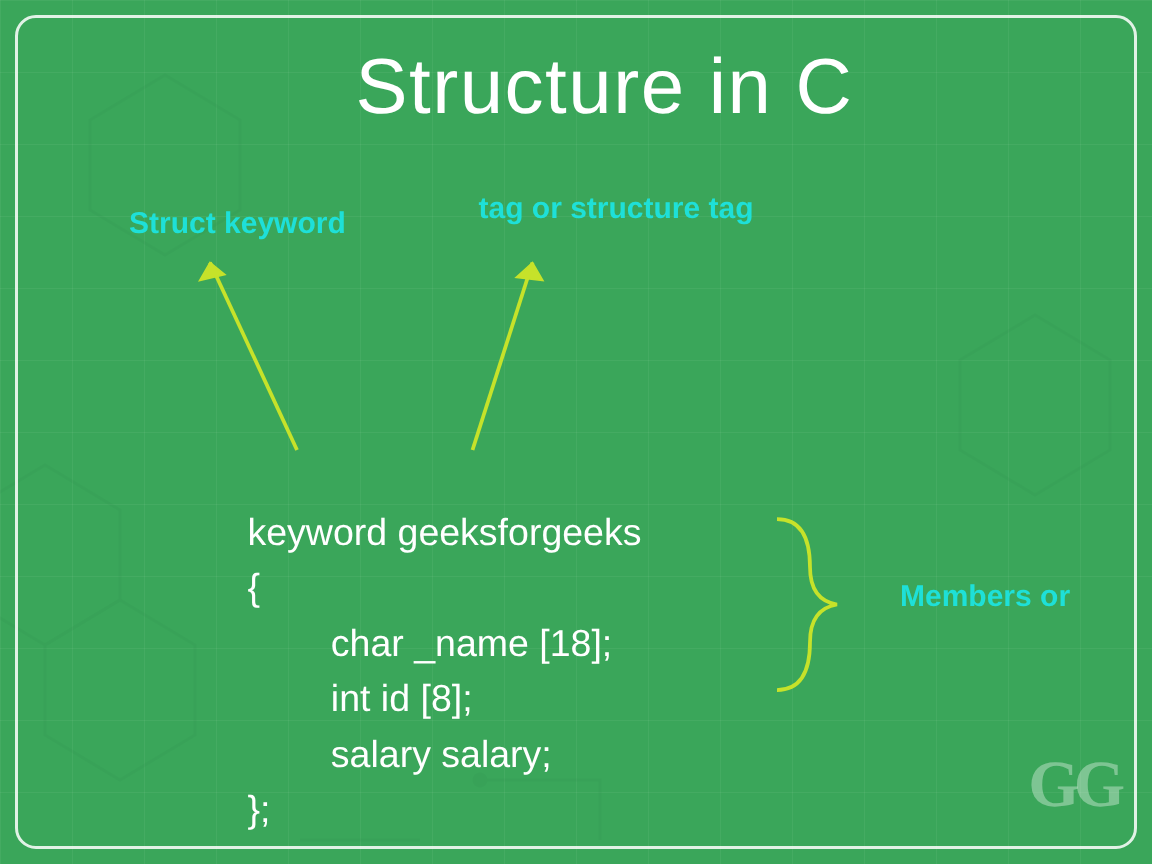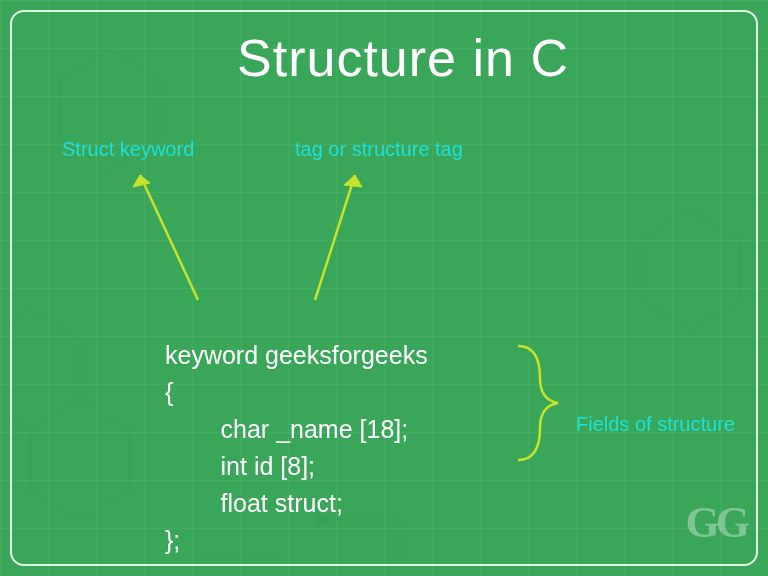--- a/index.html
+++ b/index.html
@@ -38,24 +38,25 @@
     color: #fff;
     font-size: 52px;
     font-weight: 300;
     letter-spacing: 1px;
     padding-left: 38px;
   }
   .label {
     position: absolute;
     color: #1EE0D8;
     font-size: 20px;
-    font-weight: 400;
+    font-weight: 700;
+    margin-left: 24px;
   }
   .label-keyword { top: 138px; left: 62px; }
-  .label-tag { top: 138px; left: 295px; }
+  .label-tag { top: 128px; left: 295px; }
   .label-members { top: 385px; left: 576px; line-height: 1.3; }
   .code {
     position: absolute;
     top: 300px;
     left: 165px;
     color: #fff;
     font-size: 25px;
     font-weight: 300;
     line-height: 1.48;
     white-space: pre;
@@ -98,22 +99,21 @@
   </g>
 </svg>
 
 <div class="frame"></div>
 
 <h1 class="title">Structure in C</h1>
 
 <div class="label label-keyword">Struct keyword</div>
 <div class="label label-tag">tag or structure tag</div>
 <div class="label label-members">
-  <br>
-  <span>Fields of structure</span>
+  <span>Members or</span><br>
 </div>
 
 <svg class="arrow" style="left:130px; top:165px;" width="100" height="145">
   <line x1="10" y1="10" x2="68" y2="135" stroke-width="2.5"></line>
   <polygon points="10,10 3,22 20,18"></polygon>
 </svg>
 
 <svg class="arrow" style="left:300px; top:165px;" width="80" height="145">
   <line x1="55" y1="10" x2="15" y2="135" stroke-width="2.5"></line>
   <polygon points="55,10 44,20 62,22"></polygon>
@@ -121,17 +121,17 @@
 
 <svg class="brace" style="left:510px; top:338px;" width="60" height="130">
   <path d="M 8 8 Q 30 8 30 40 Q 30 62 48 65 Q 30 68 30 90 Q 30 122 8 122"></path>
 </svg>
 
 <div class="code">
 <span>keyword geeksforgeeks</span>
 <span>{</span>
 <span>        char _name [18];</span>
 <span>        int id [8];</span>
-<span>        float struct;</span>
+<span>        salary salary;</span>
 <span>};</span>
 </div>
 
 <div class="logo">GG</div>
 
 </body></html>

